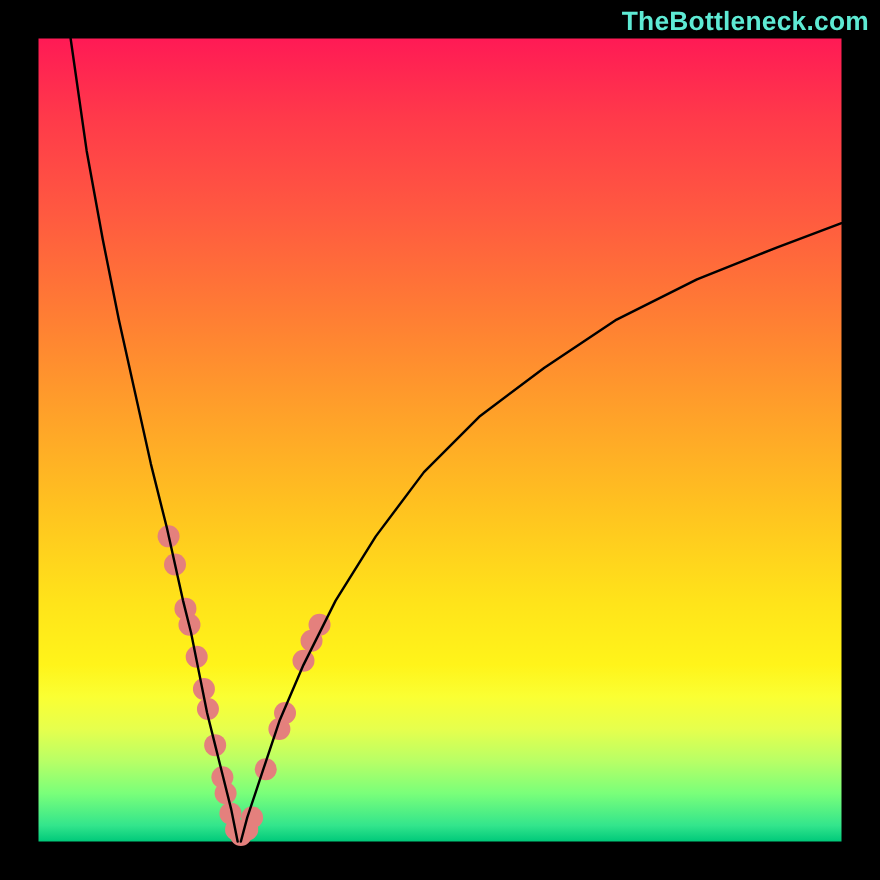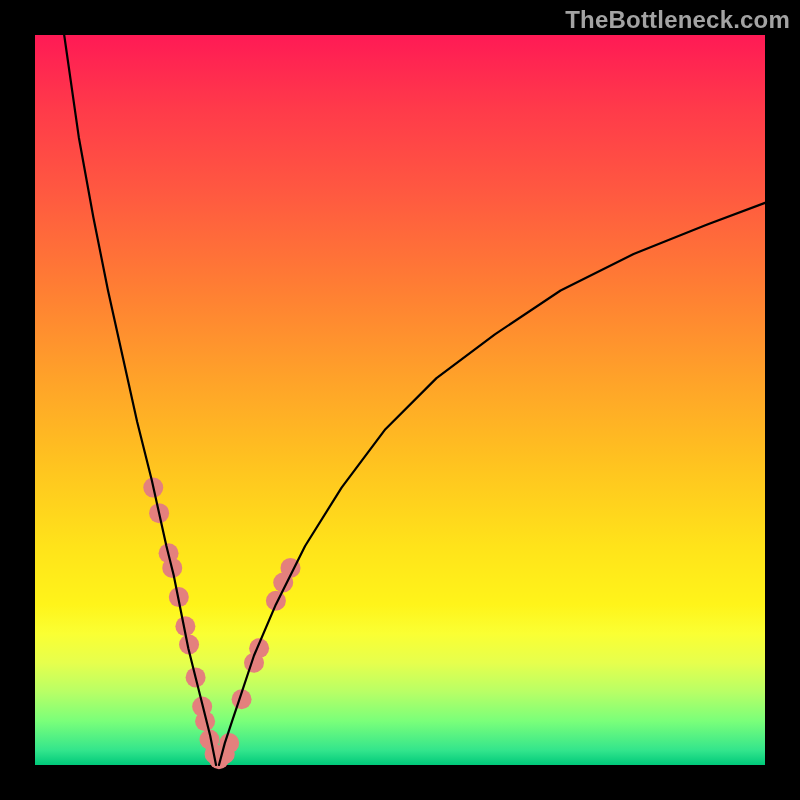--- a/index.html
+++ b/index.html
@@ -40,21 +40,21 @@
       #33e58c 98%,
       #00c97a 100%
     );
   }
   .watermark {
     position: absolute;
     top: 6px;
     right: 10px;
     font-size: 24px;
     font-weight: 600;
-    color: #a3a3a3;
+    color: #5eead4;
     letter-spacing: 0.2px;
     user-select: none;
   }
   svg.overlay {
     position: absolute;
     left: 0;
     top: 0;
     width: 730px;
     height: 730px;
     overflow: visible;

